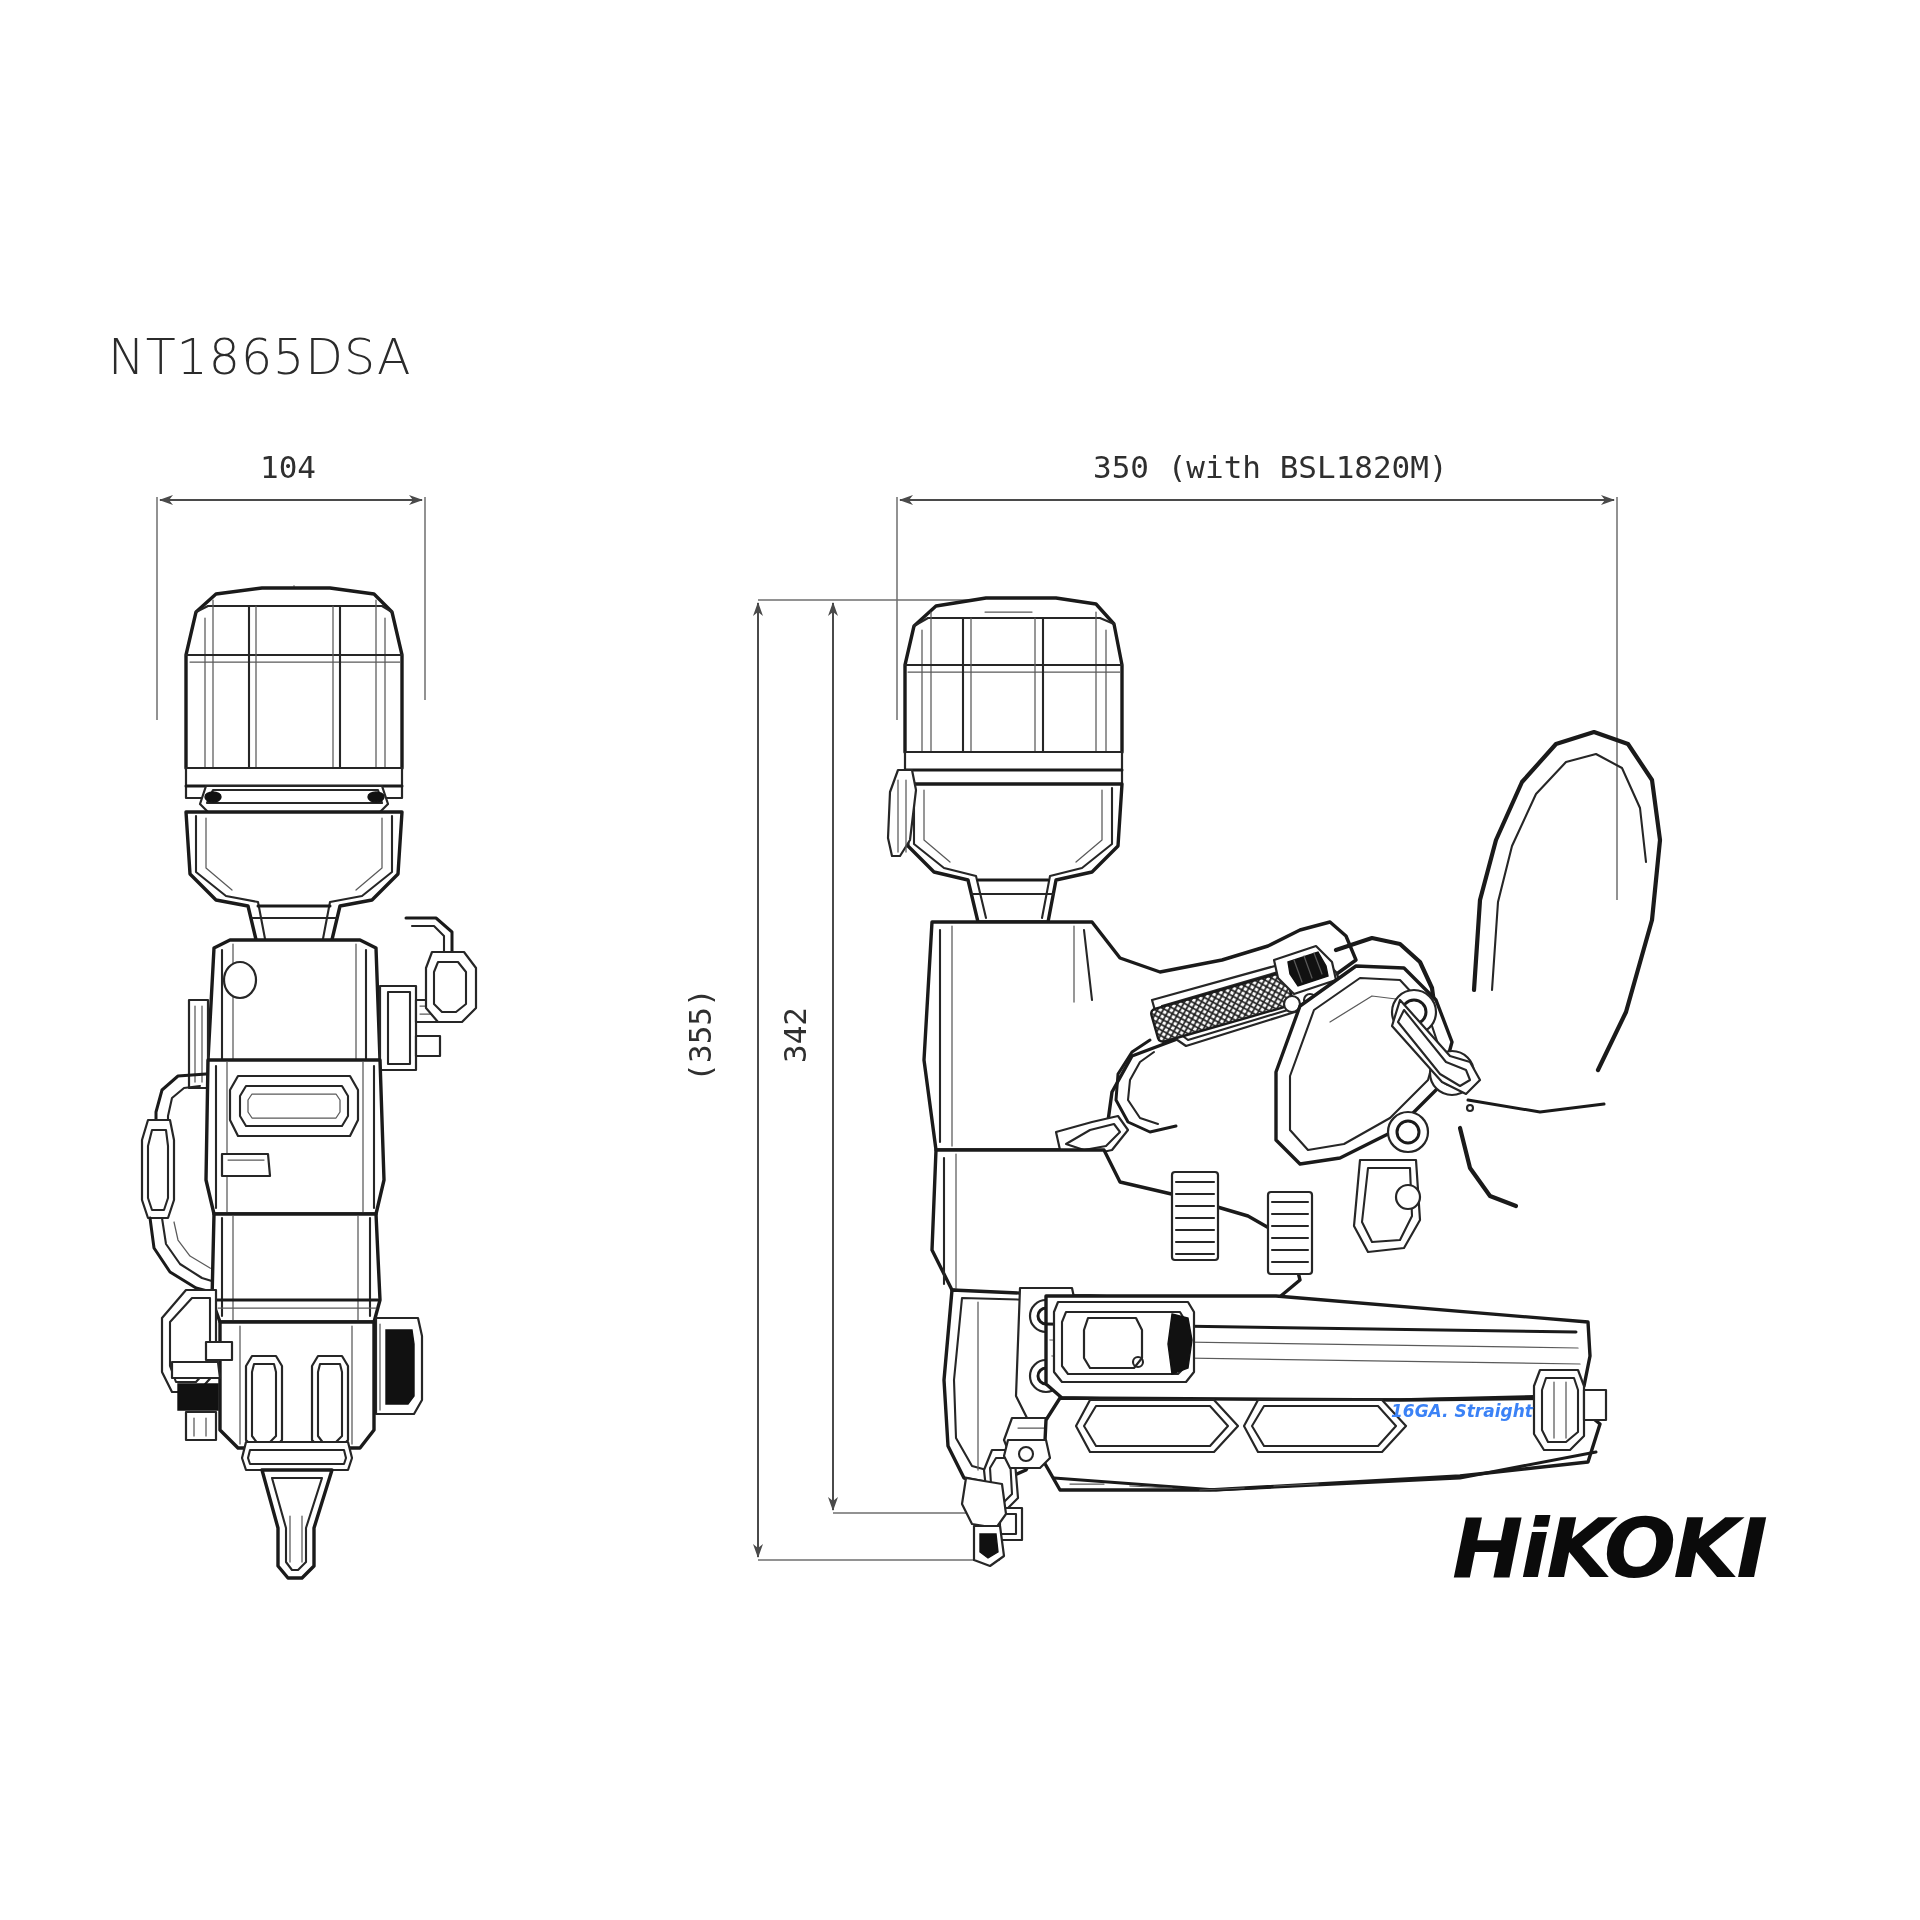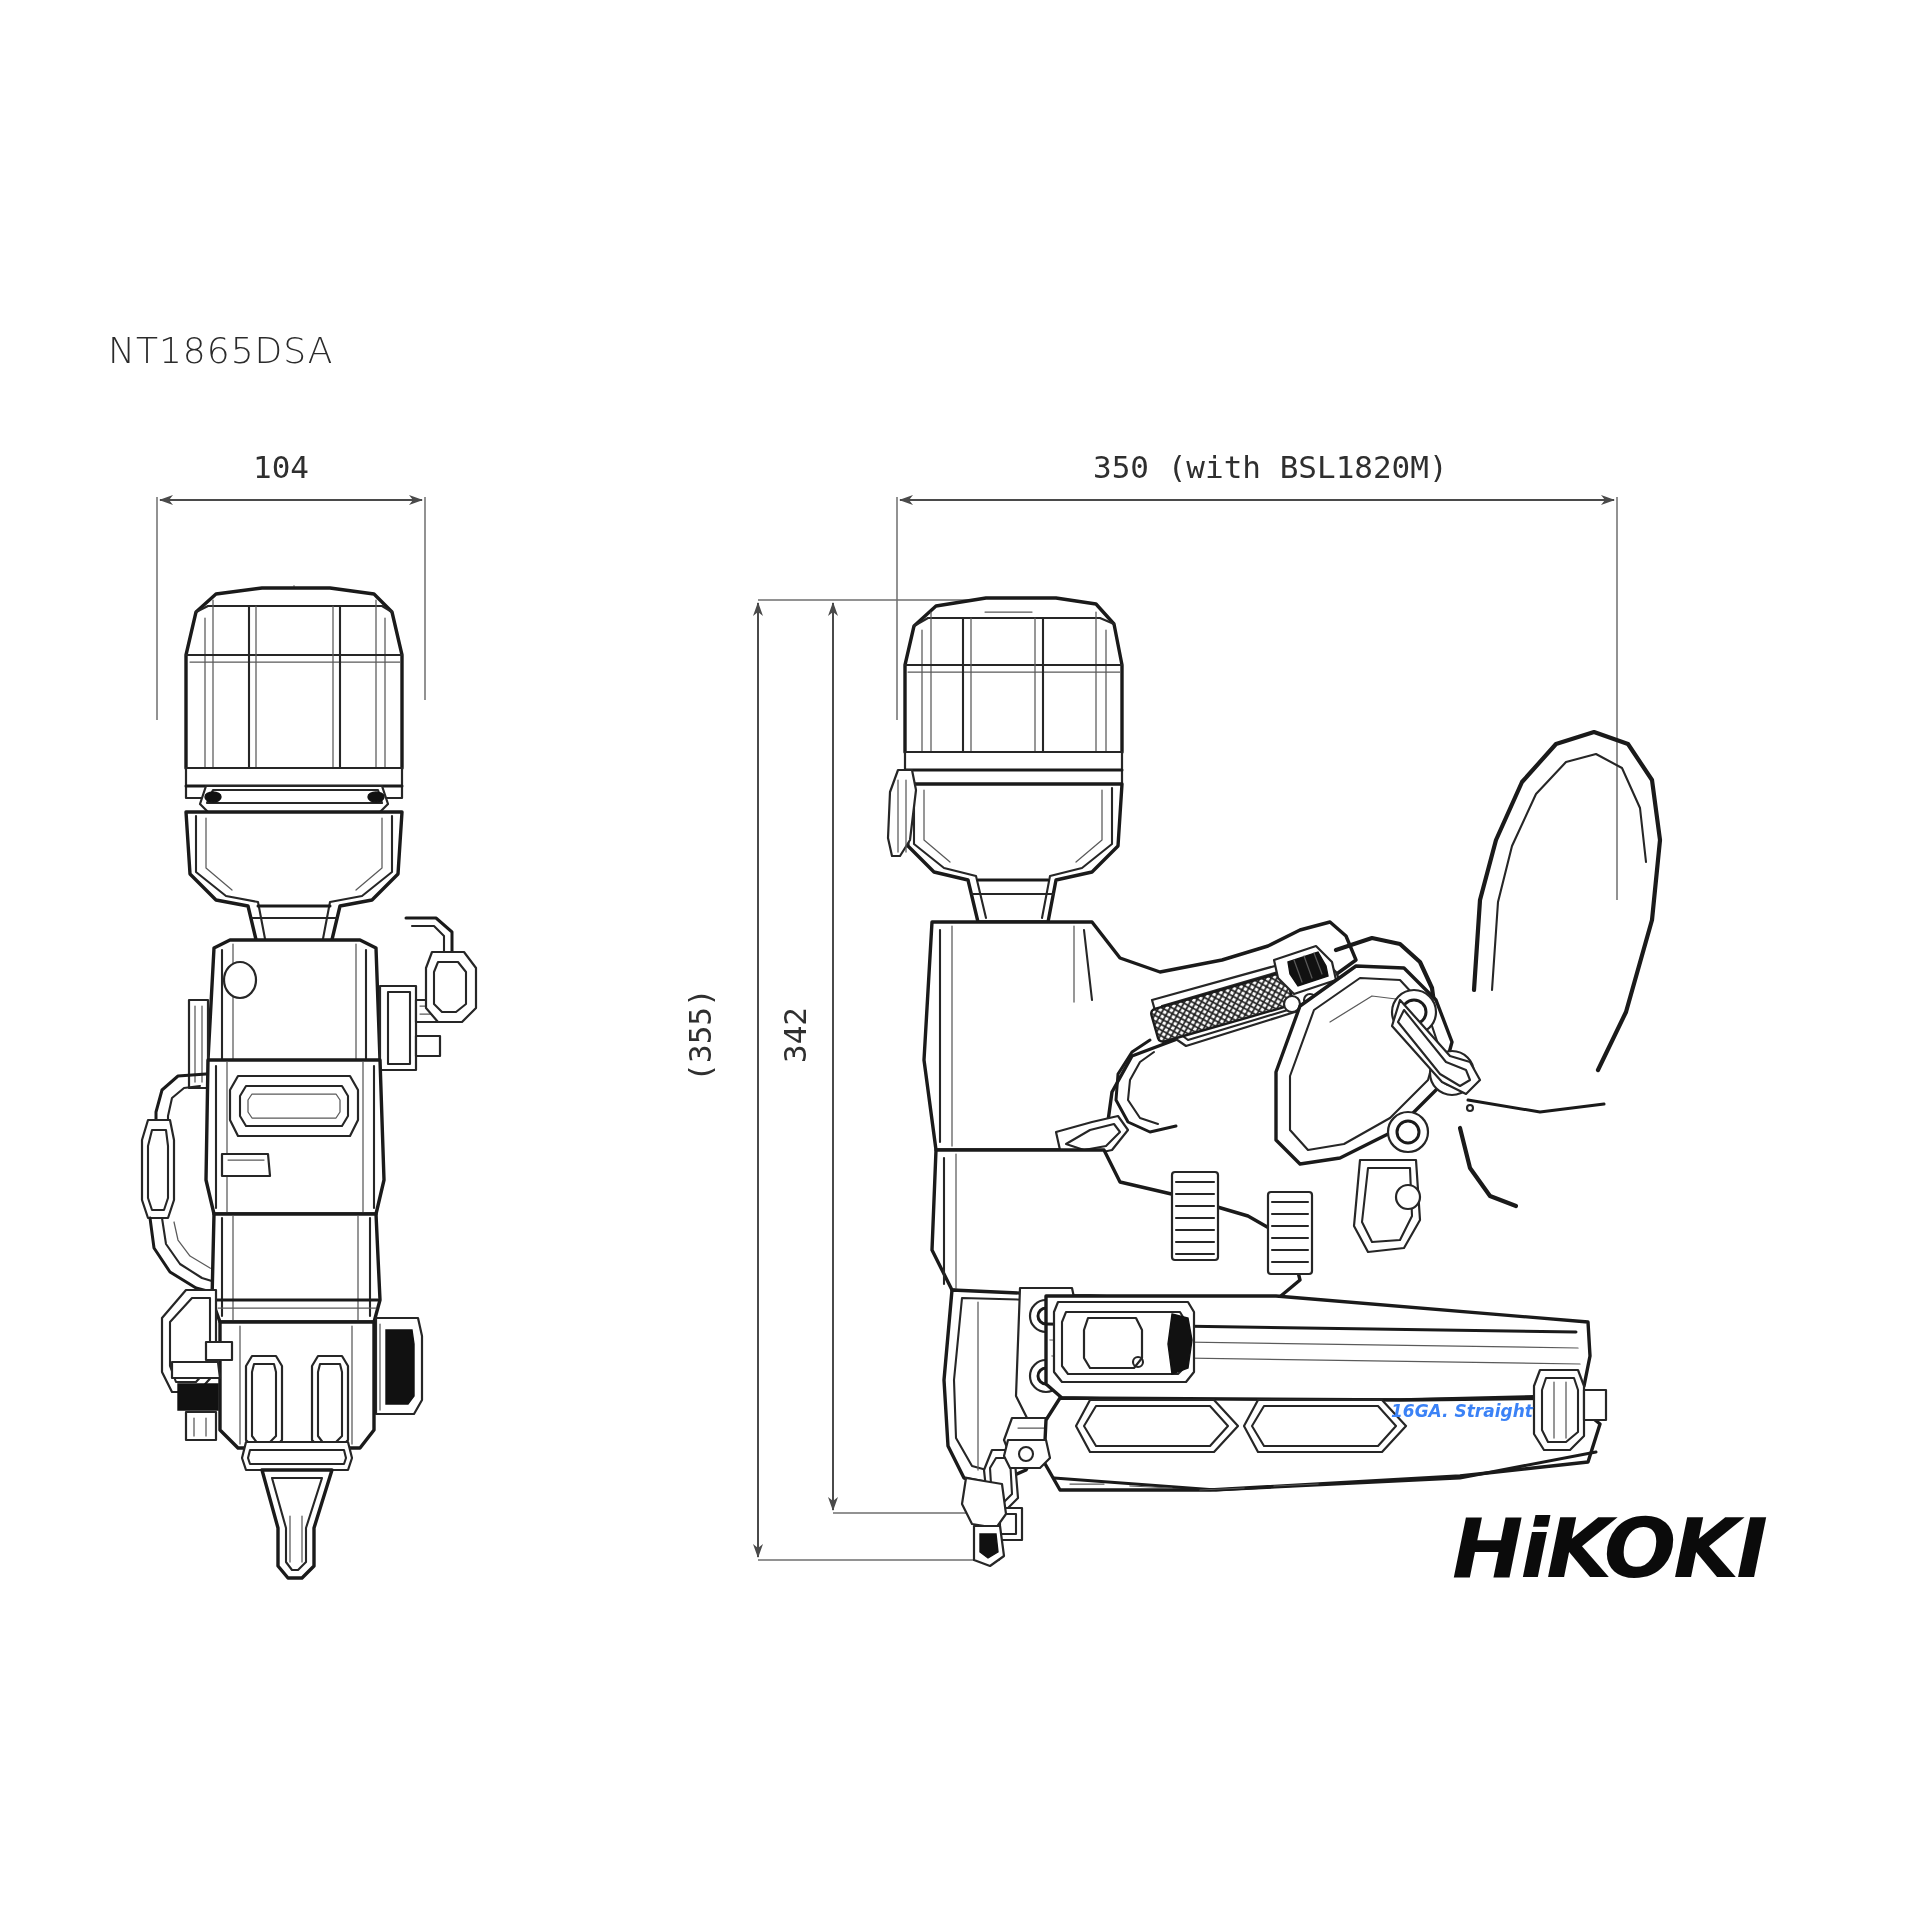--- a/index.html
+++ b/index.html
@@ -17,37 +17,37 @@
     position: absolute;
     inset: 0;
     width: 1920px;
     height: 1920px;
   }
   .model-title {
     position: absolute;
     left: 108px;
     top: 333px;
     font-family: "DejaVu Sans", sans-serif;
-    font-size: 36px;
+    font-size: 49px;
     font-weight: 300;
     letter-spacing: 1px;
     color: #2b2b2b;
     white-space: nowrap;
     line-height: 1;
   }
   .dim-label {
     position: absolute;
     font-family: "DejaVu Sans Mono", monospace;
     font-size: 31px;
     color: #2f2f2f;
     white-space: nowrap;
     letter-spacing: 0px;
     line-height: 1;
   }
-  .dim-104 { left: 253px; top: 452px; }
+  .dim-104 { left: 260px; top: 452px; }
   .dim-275 { left: 1093px; top: 452px; }
   .dim-355 {
     left: 700px; top: 1035px;
     transform: translate(-50%,-50%) rotate(-90deg);
     transform-origin: center center;
   }
   .dim-342 {
     left: 795px; top: 1035px;
     transform: translate(-50%,-50%) rotate(-90deg);
     transform-origin: center center;

